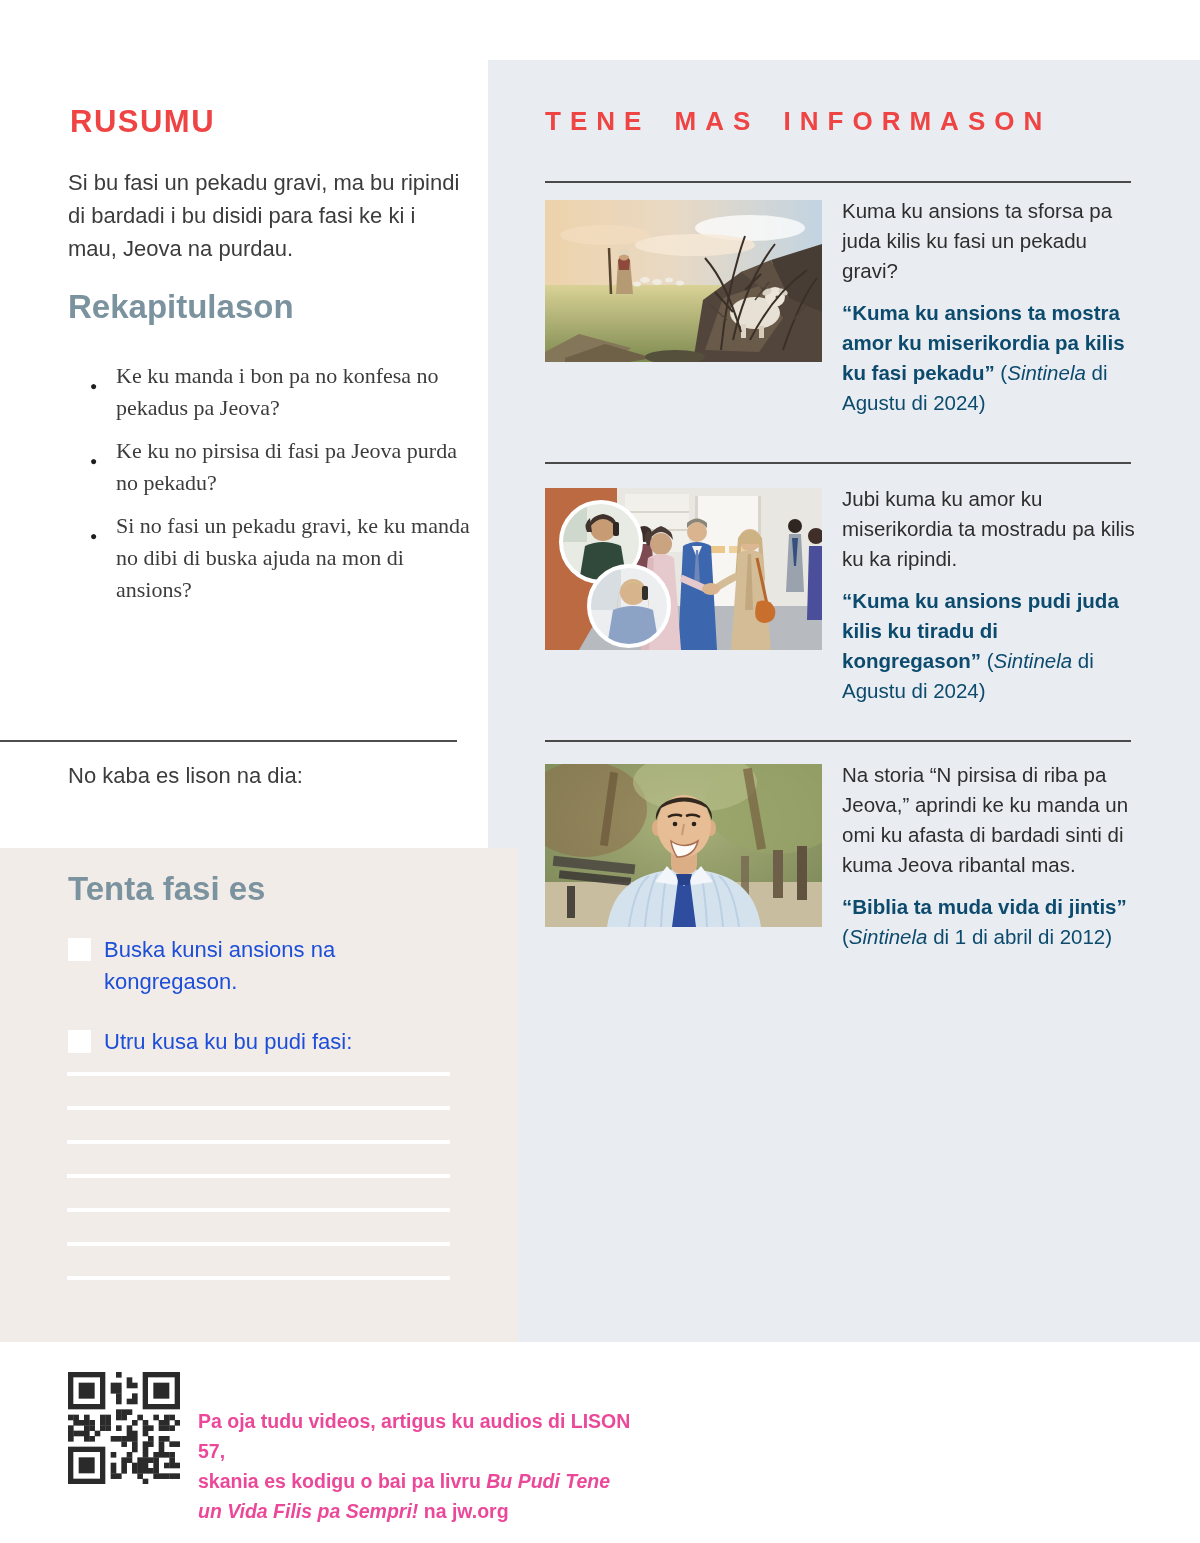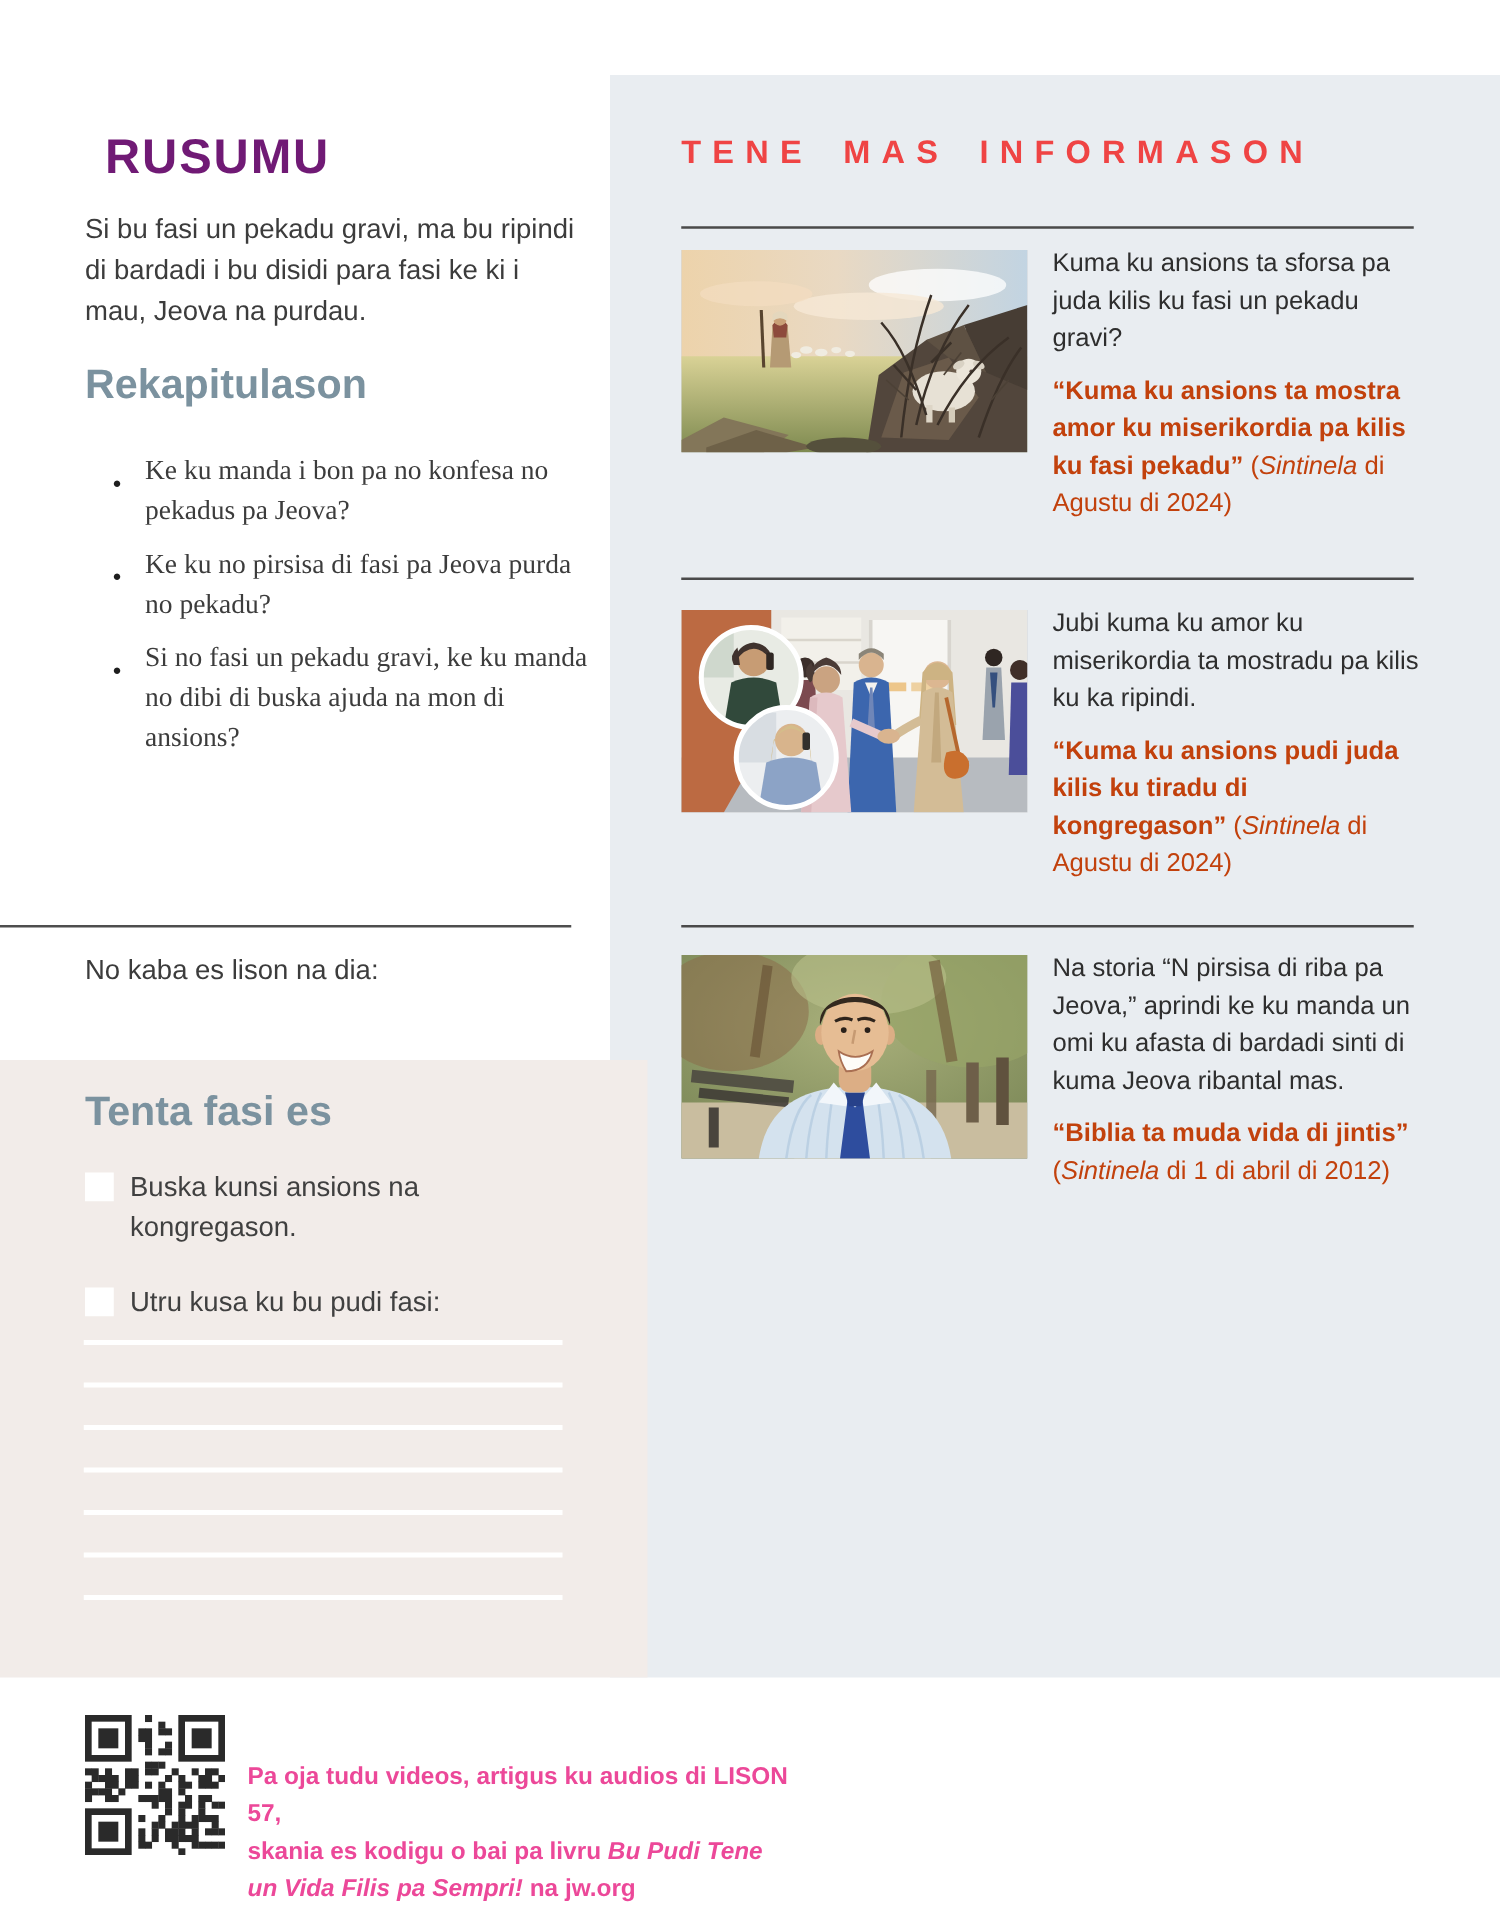--- a/index.html
+++ b/index.html
@@ -12,41 +12,41 @@
   .right-panel { position:absolute; left:488px; top:60px; width:712px; height:1282px; background:#e9edf1; }
   .info-title { position:absolute; left:545px; top:106px; font-size:26px; font-weight:bold;
     color:#ef4444; letter-spacing:9px; word-spacing:8px; white-space:nowrap; }
   .sep { position:absolute; left:545px; width:586px; border-top:2px solid #4a4a4a; }
   .sep1 { top:181px; } .sep2 { top:462px; } .sep3 { top:740px; }
   .block-img { position:absolute; left:545px; width:277px; height:162px; overflow:hidden; background:#cfd4d8; }
   .img1 { top:200px; } .img2 { top:488px; } .img3 { top:764px; height:163px; }
   .block-text { position:absolute; left:842px; width:296px; font-size:20.5px; line-height:30px; color:#2e2e2e; }
   .bt1 { top:196px; } .bt2 { top:484px; } .bt3 { top:760px; }
   .block-text .question { margin-bottom:12px; font-weight:normal; }
-  .block-text .ref { font-weight:bold; color:#c2410c; }
+  .block-text .ref { font-weight:bold; color:#0c4a6e; }
   .ref .plain { font-weight:normal; }
   .ref .src { font-weight:normal; font-style:italic; }
   
-  .rusumu-title { position:absolute; left:84px; top:104px; font-size:39px; font-weight:bold;
-    color:#701a75; letter-spacing:1.5px; }
+  .rusumu-title { position:absolute; left:70px; top:104px; font-size:31px; font-weight:bold;
+    color:#ef4444; letter-spacing:1.5px; }
   .rusumu-body { position:absolute; left:68px; top:166px; width:398px; font-size:22px; line-height:33px; }
   .rekap-title { position:absolute; left:68px; top:288px; font-size:33px; font-weight:600; color:#7b929f; }
   .rekap-list { position:absolute; left:88px; top:360px; width:382px; list-style:none; }
   .rekap-list li { position:relative; padding-left:28px; margin-bottom:11px;
     font-size:22px; line-height:32px;font-family:Liberation Serif, serif; }
   .rekap-list li::before { content:"●"; position:absolute; left:2px; top:10px; font-size:12px; color:#1e1e1e; }
   .left-divider { position:absolute; left:0; top:740px; width:457px; border-top:2px solid #4e4e4e; }
   .homework-label { position:absolute; left:68px; top:760px; font-size:22px; line-height:32px; }
   
   .tenta-box { position:absolute; left:0; top:848px; width:518px; height:494px; background:#f2ece9; }
   .tenta-title { position:absolute; left:68px; top:22px; font-size:33px; font-weight:600; color:#7b929f; }
   .task { position:absolute; left:68px; display:flex; gap:13px; width:330px; }
   .task1 { top:86px; } .task2 { top:178px; }
   .checkbox { width:23px; height:23px; background:#ffffff; flex:none; margin-top:4px; }
-  .task-label { font-size:22px; line-height:32px; color:#404040; }
+  .task-label { font-size:22px; line-height:32px; color:#1d4ed8; }
   .write-lines { position:absolute; left:67px; top:224px; width:383px; }
   .write-line { height:4px; background:#ffffff; margin-bottom:30px; }
   
   .qr { position:absolute; left:68px; top:1372px; width:112px; height:112px; }
   .footer-text { position:absolute; left:198px; top:1406px; width:450px;
     font-size:19.5px; line-height:30px; color:#ec4899; font-weight:600; }
   .footer-text .it { font-style:italic; }
 </style>
 </head>
 <body>

